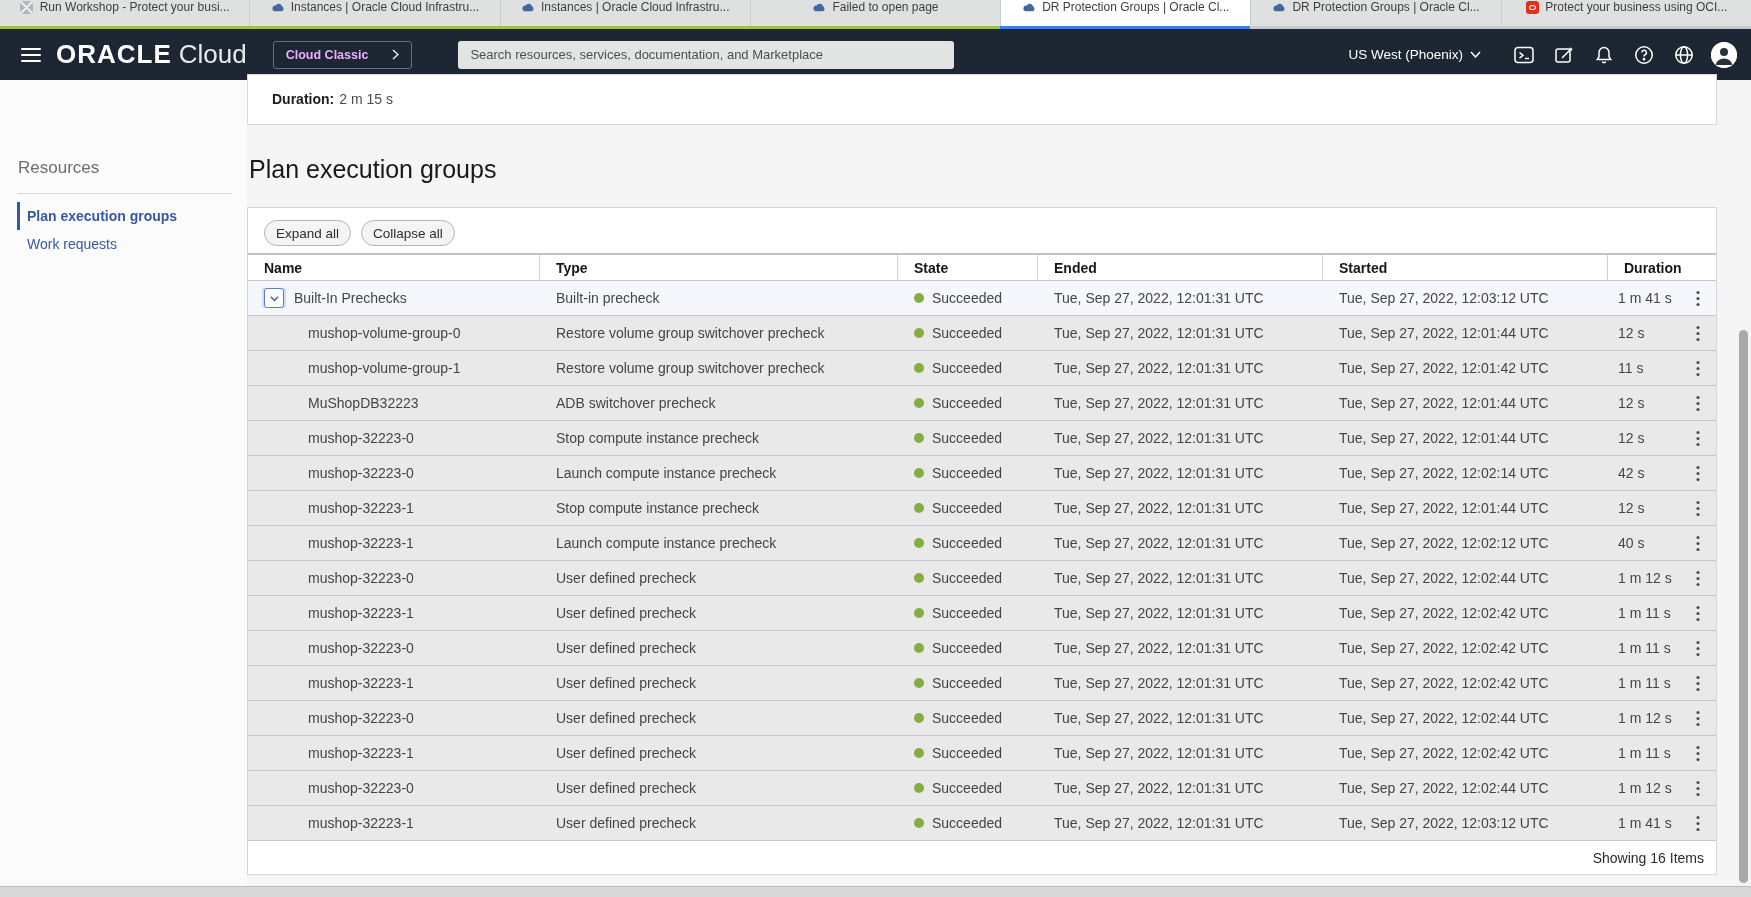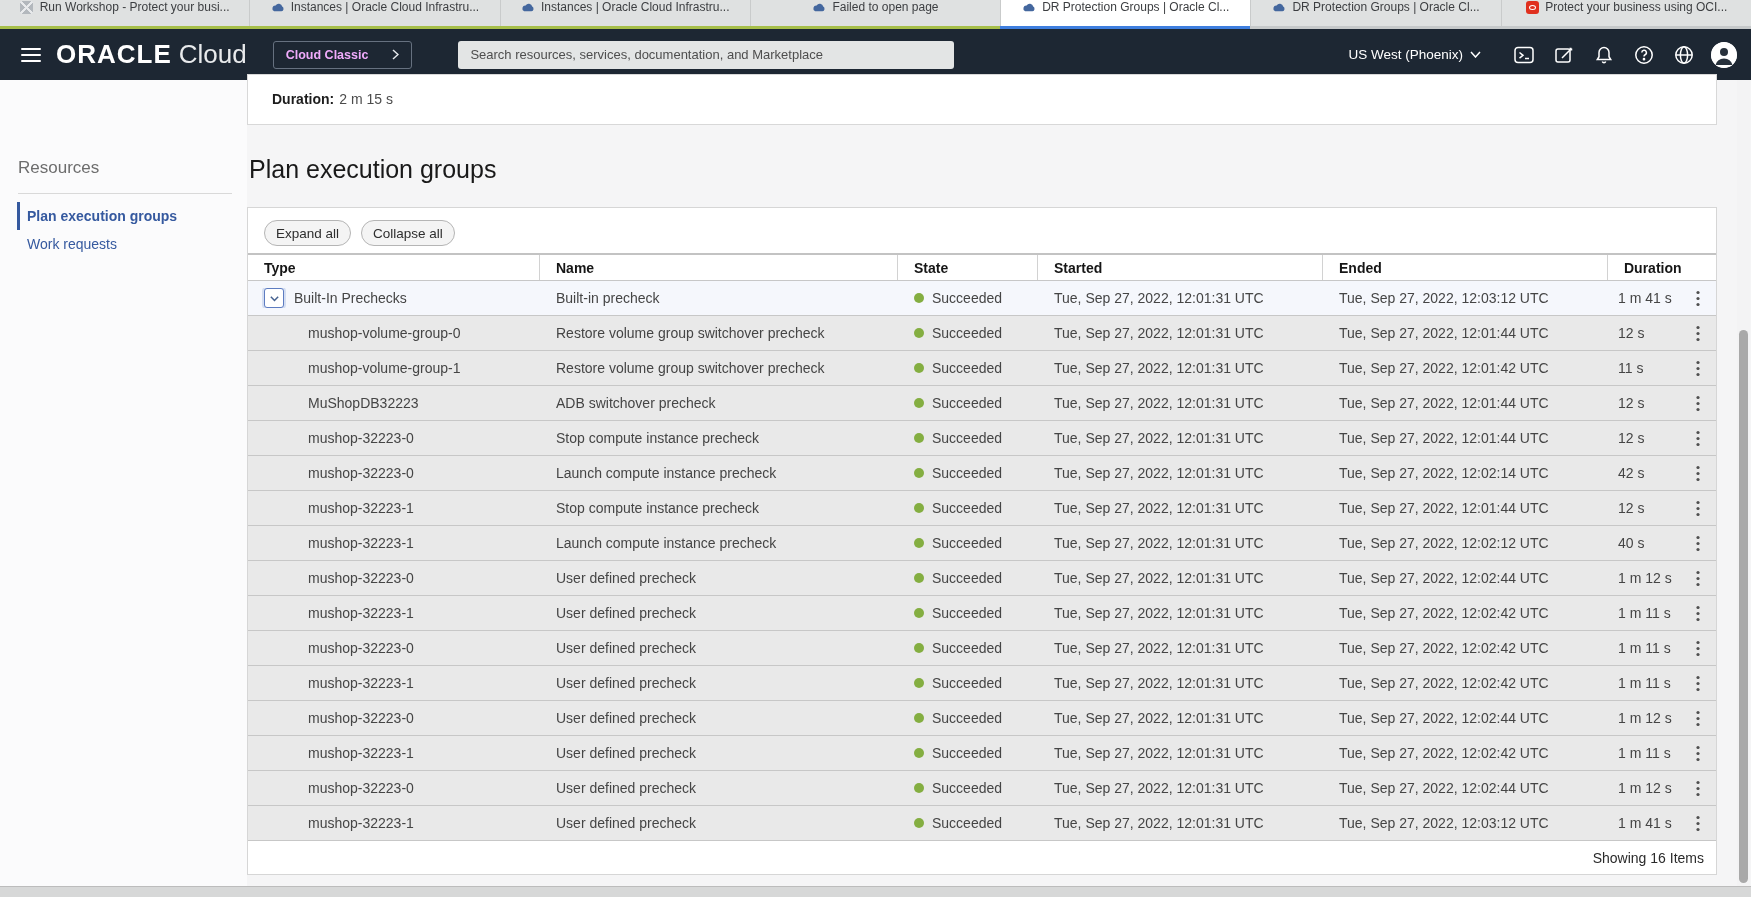--- a/index.html
+++ b/index.html
@@ -1,22 +1,22 @@
 <!DOCTYPE html>
 <html><head>
 <meta charset="utf-8">
 <style>
   html,body{margin:0;padding:0;background:#e9e9e9;}
   *{box-sizing:border-box;font-family:"Liberation Sans","DejaVu Sans",sans-serif;}
   .screen{position:relative;width:1751px;height:897px;background:#f5f5f6;overflow:hidden;}
 
   
   .tabbar{display:flex;height:26px;background:#dfe1e1;}
-  .tab{flex:1;min-width:0;display:flex;align-items:flex-end;justify-content:center;gap:6px;
-       font-size:12px;color:#3c3e41;border-right:1px solid #c9cbcb;padding:12px 8px;cursor:pointer;}
+  .tab{flex:1;min-width:0;display:flex;align-items:flex-start;justify-content:center;gap:6px;
+       font-size:12px;color:#3c3e41;border-right:1px solid #c9cbcb;padding:0 8px;cursor:pointer;}
   .tab:last-child{border-right:none;}
   .tab.active{background:#ffffff;}
   .tab-label{white-space:nowrap;overflow:hidden;text-overflow:clip;}
   .fav{display:inline-flex;width:14px;height:14px;align-items:center;justify-content:center;flex:0 0 auto;}
   .fav svg{display:block;}
   .fav-ws{width:13px;height:13px;border-radius:3px;background:#b3b8bd;
           background-image:linear-gradient(45deg,transparent 44%,#e8eaec 44%,#e8eaec 56%,transparent 56%),
                            linear-gradient(-45deg,transparent 44%,#e8eaec 44%,#e8eaec 56%,transparent 56%);}
   .fav-oracle{width:13px;height:13px;border-radius:3px;background:#e0301e;display:flex;align-items:center;justify-content:center;}
   .fav-oracle span{width:7px;height:5px;border:1.5px solid #fff;border-radius:50%;display:block;}
@@ -241,25 +241,25 @@
     </div>
 
     <div class="page-title">Plan execution groups</div>
 
     <div class="table-card">
       <div class="actions">
         <button class="btn">Expand all</button>
         <button class="btn">Collapse all</button>
       </div>
       <div class="grid thead">
+        <div class="hcell">Name</div>
         <div class="hcell">Type</div>
-        <div class="hcell">Name</div>
         <div class="hcell">State</div>
+        <div class="hcell">Ended</div>
         <div class="hcell">Started</div>
-        <div class="hcell">Ended</div>
         <div class="hcell">Duration</div>
       </div>
       <div class="tbody" id="tbody">
           <div class="grid trow parent">
             <div class="cell name">
               <button class="expander">
                 <svg width="11" height="11" viewBox="0 0 12 12">
                   <path d="M2 4l4 4.2L10 4" fill="none" stroke="#44608f" stroke-width="1.6"></path>
                 </svg>
               </button>

